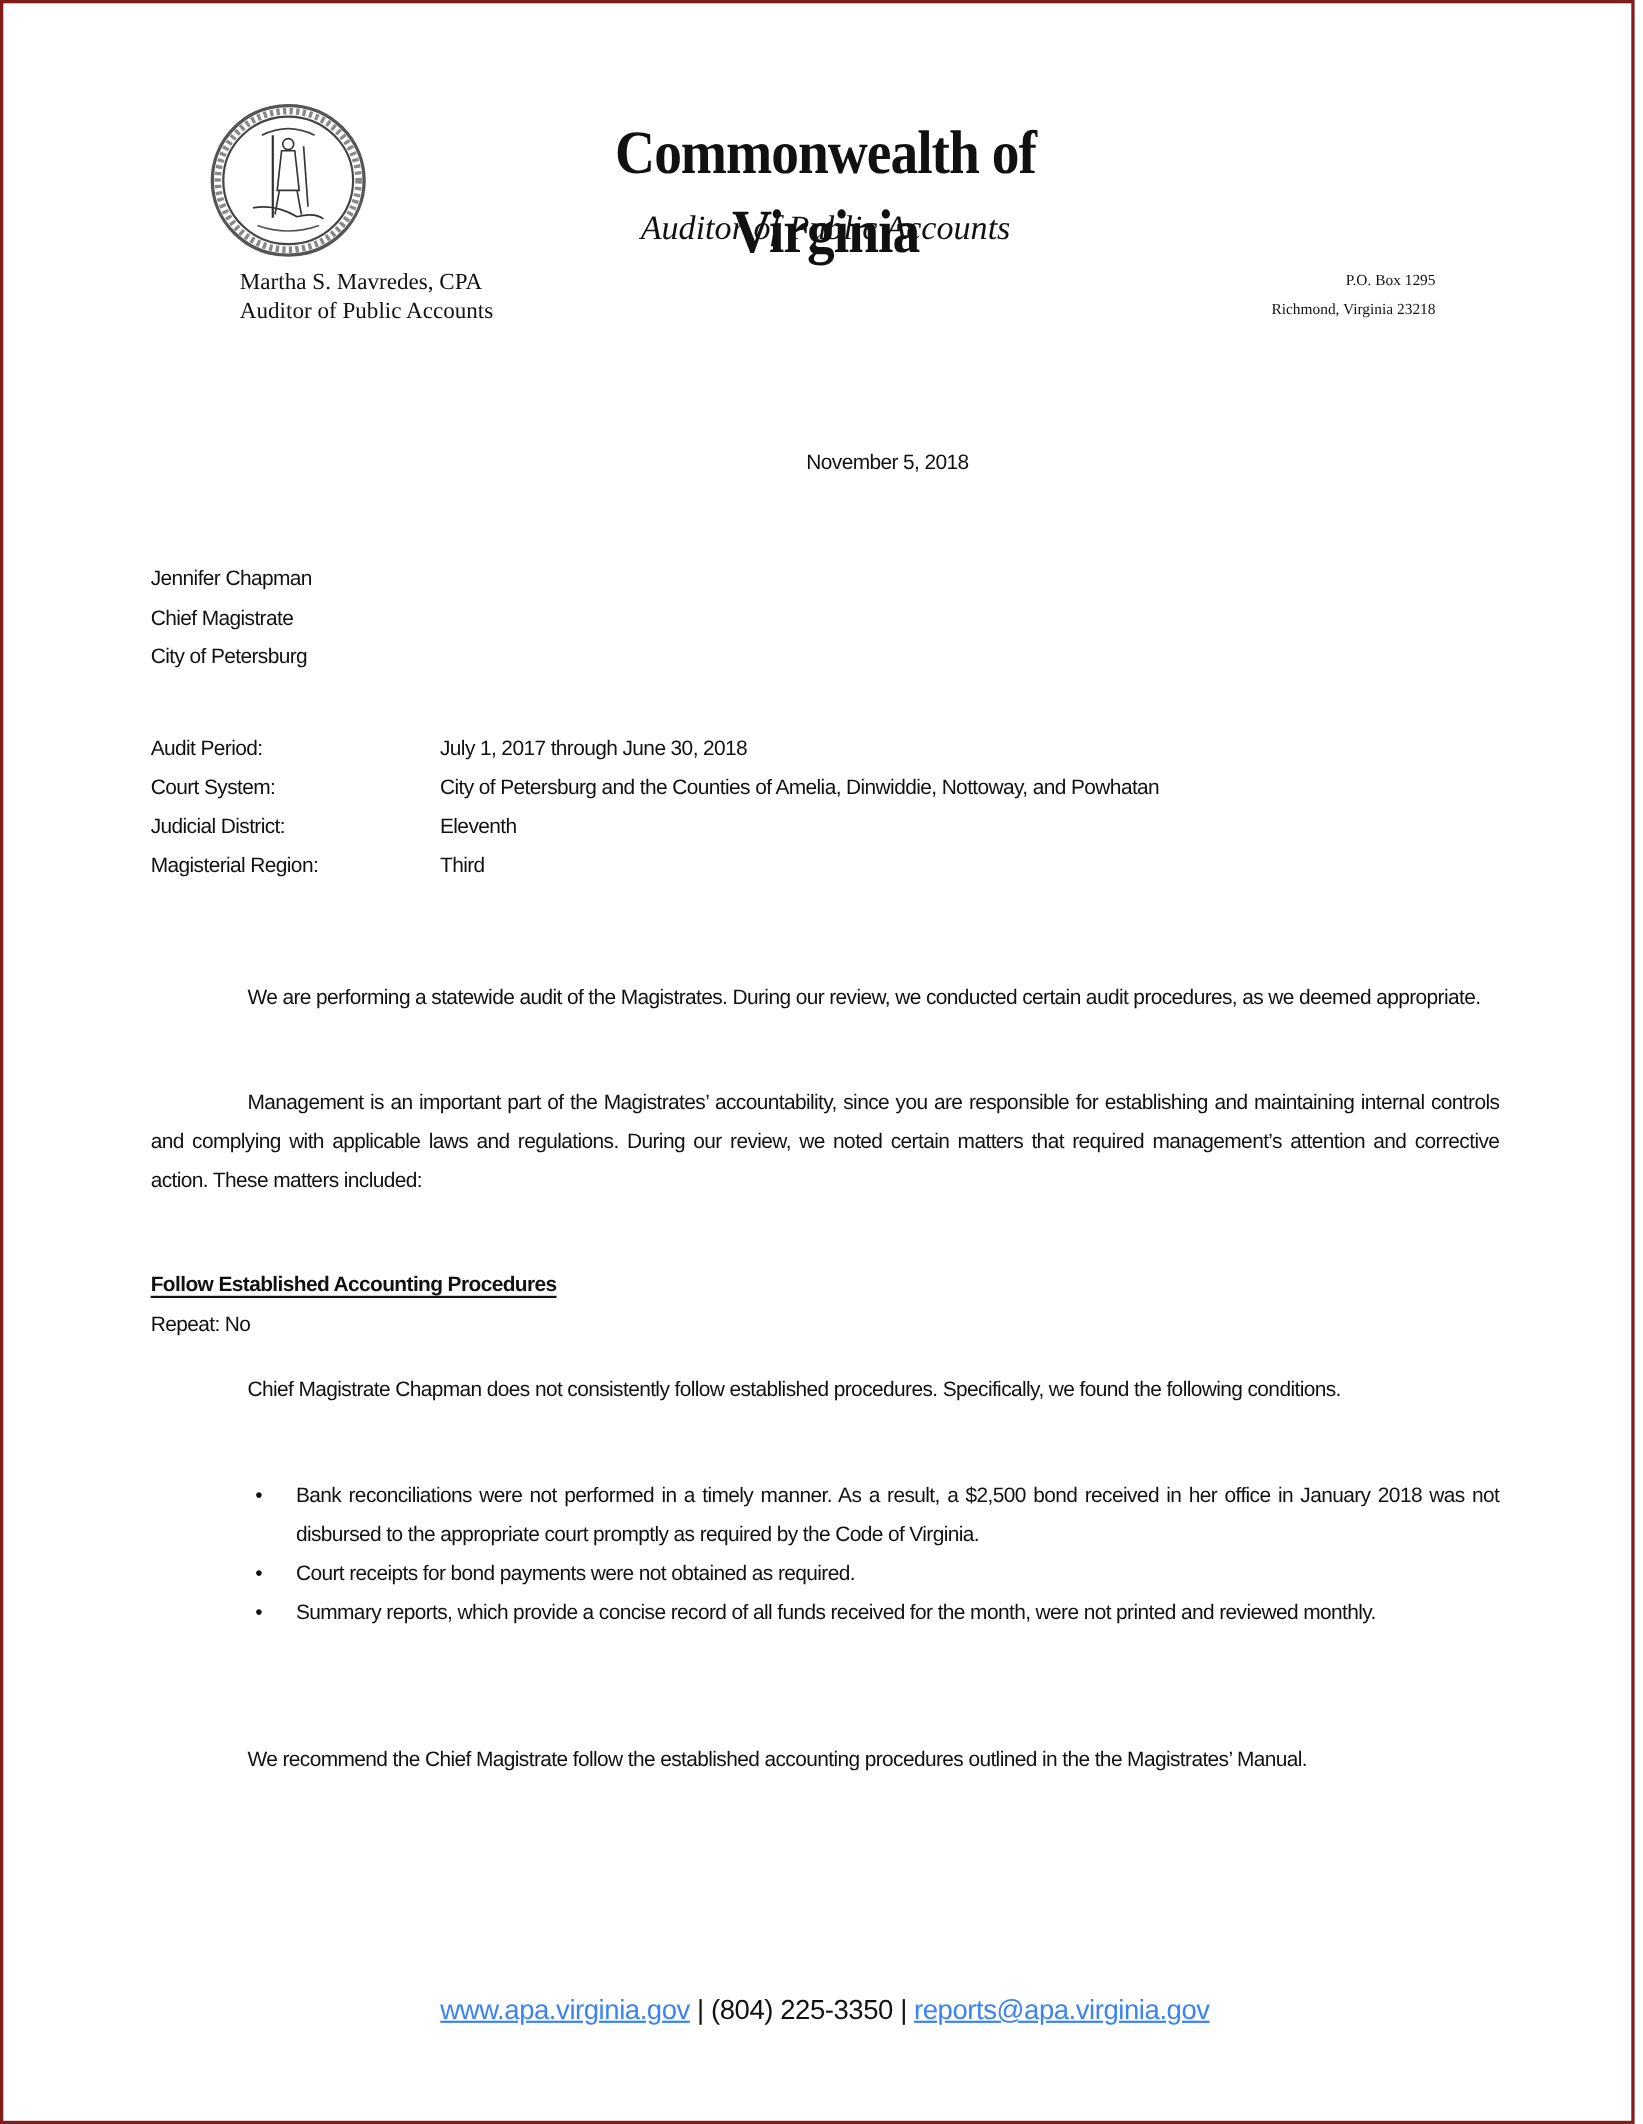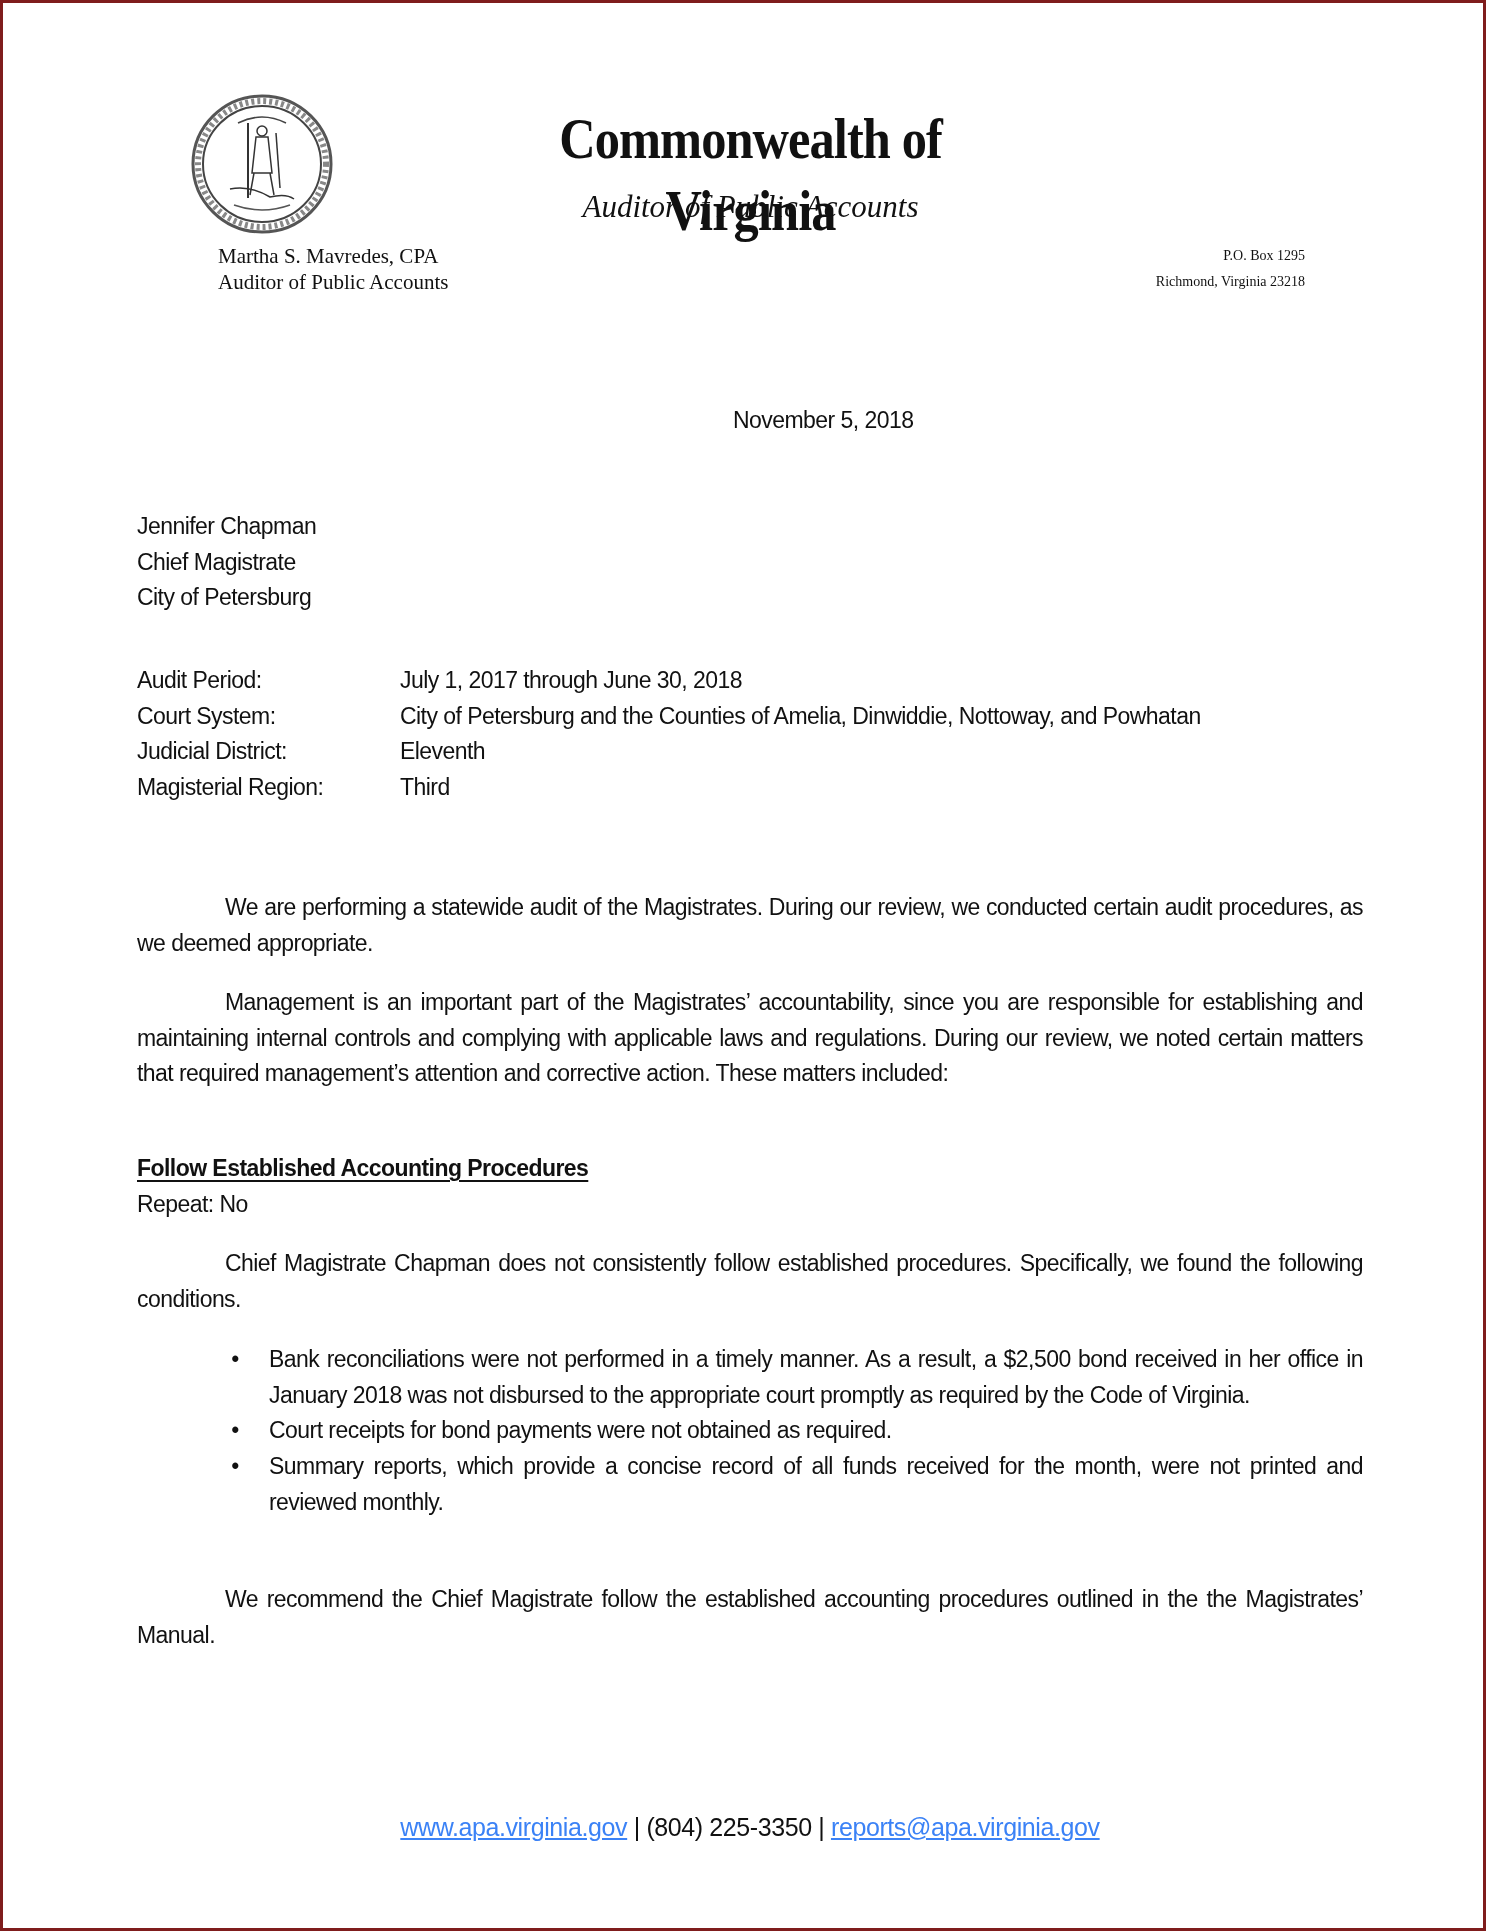--- a/index.html
+++ b/index.html
@@ -14,21 +14,21 @@
   .seal { left: 187px; top: 90px; width: 144px; height: 142px; }
   .title {
     left: 440px; top: 100px; width: 615px; text-align: center;
     font-size: 56px; font-weight: bold; letter-spacing: -1px; line-height: 72px;
     transform: scaleX(0.9); transform-origin: center;
   }
   .subtitle { left: 440px; top: 184px; width: 615px; text-align: center; font-size: 31px; font-style: italic; line-height: 40px; }
   .auditor-block { left: 178px; top: 240px; font-size: 21px; line-height: 26px; margin-left: 37px; }
   .address-block { right: 178px; top: 240px; font-size: 14px; line-height: 26px; text-align: right; }
 
-  .body-text { font-size: 23px; line-height: 35.7px; letter-spacing: -0.55px; word-spacing: 0px; }
+  .body-text { font-size: 19px; line-height: 35.7px; letter-spacing: -0.55px; word-spacing: 0px; }
   .date { left: 730px; top: 400px; }
   .recipient { left: 134px; top: 506px; }
   .info { left: 134px; top: 660px; width: 1226px; }
   .info-row { display: flex; }
   .info-label { width: 263px; flex: none; }
   .info-value { flex: 1; text-align: justify; text-align-last: left; }
 
   .para { position: absolute; left: 134px; width: 1226px; text-align: justify; text-indent: 88px; margin: 0; }
   .p1 { top: 887px; }
   .p2 { top: 982px; }

